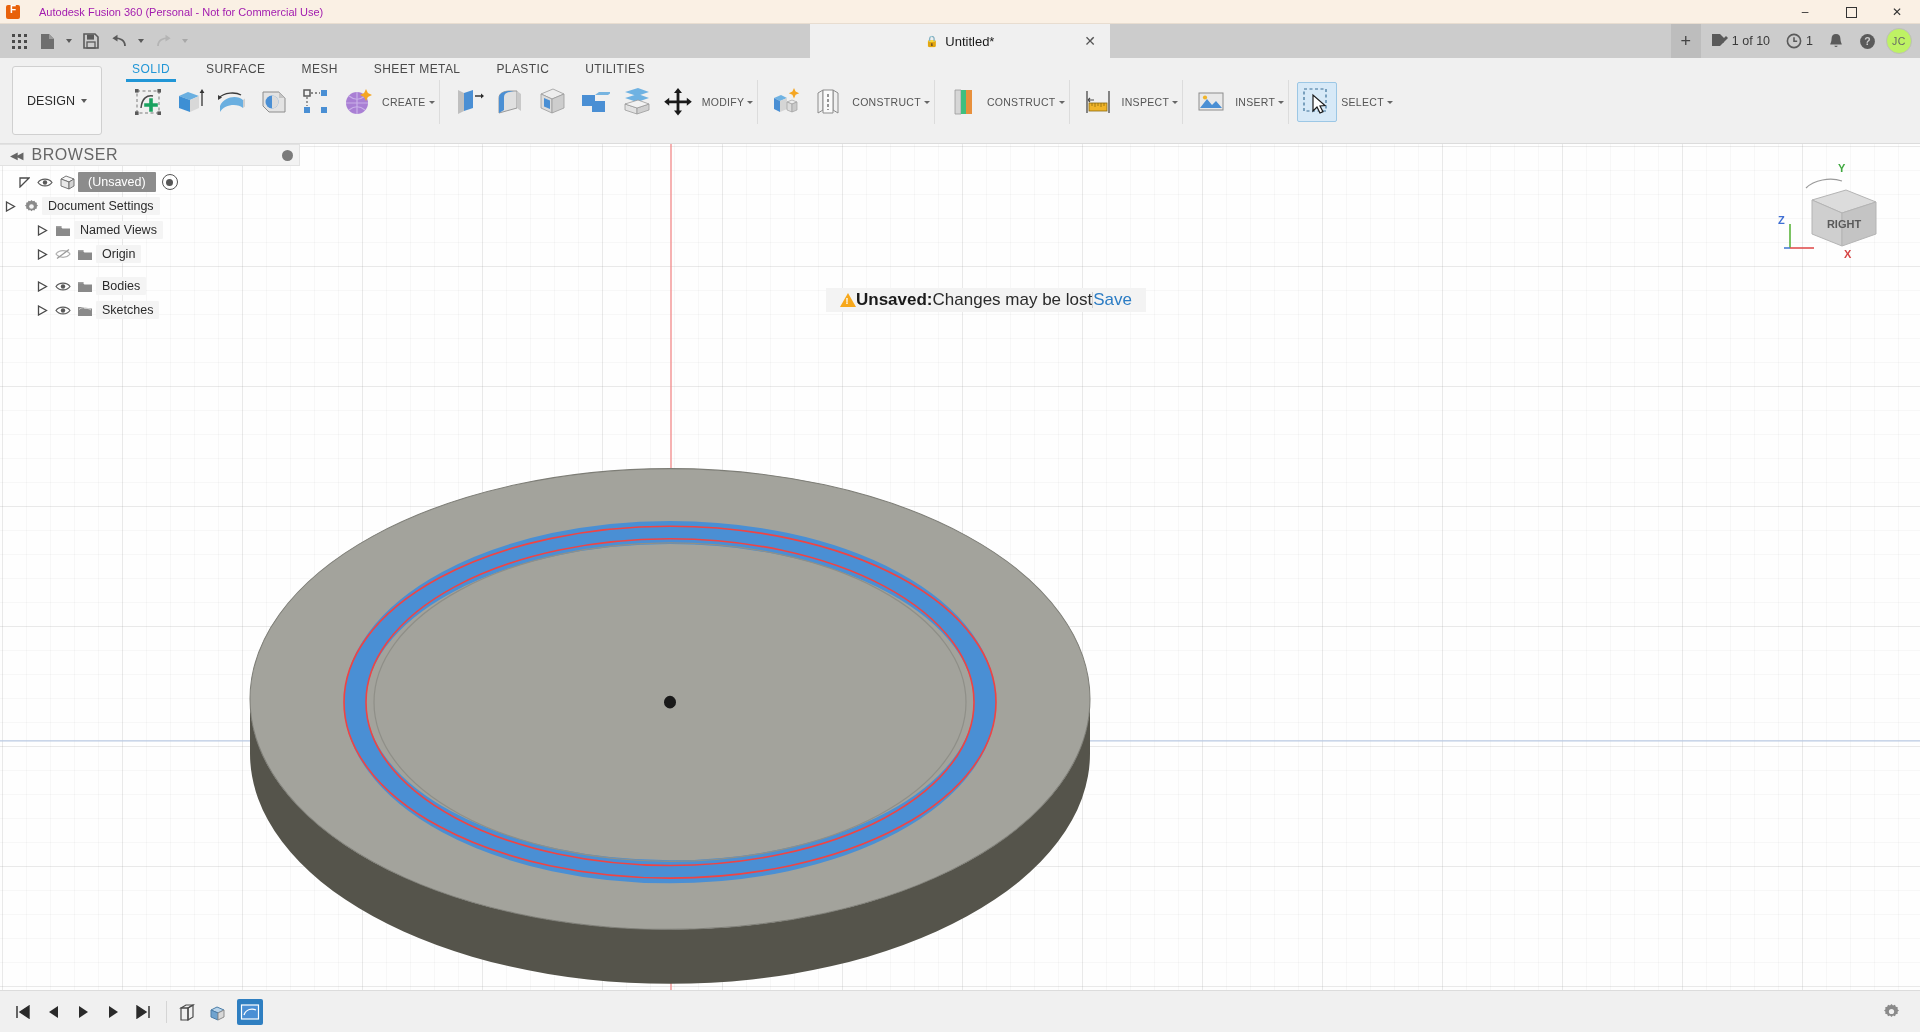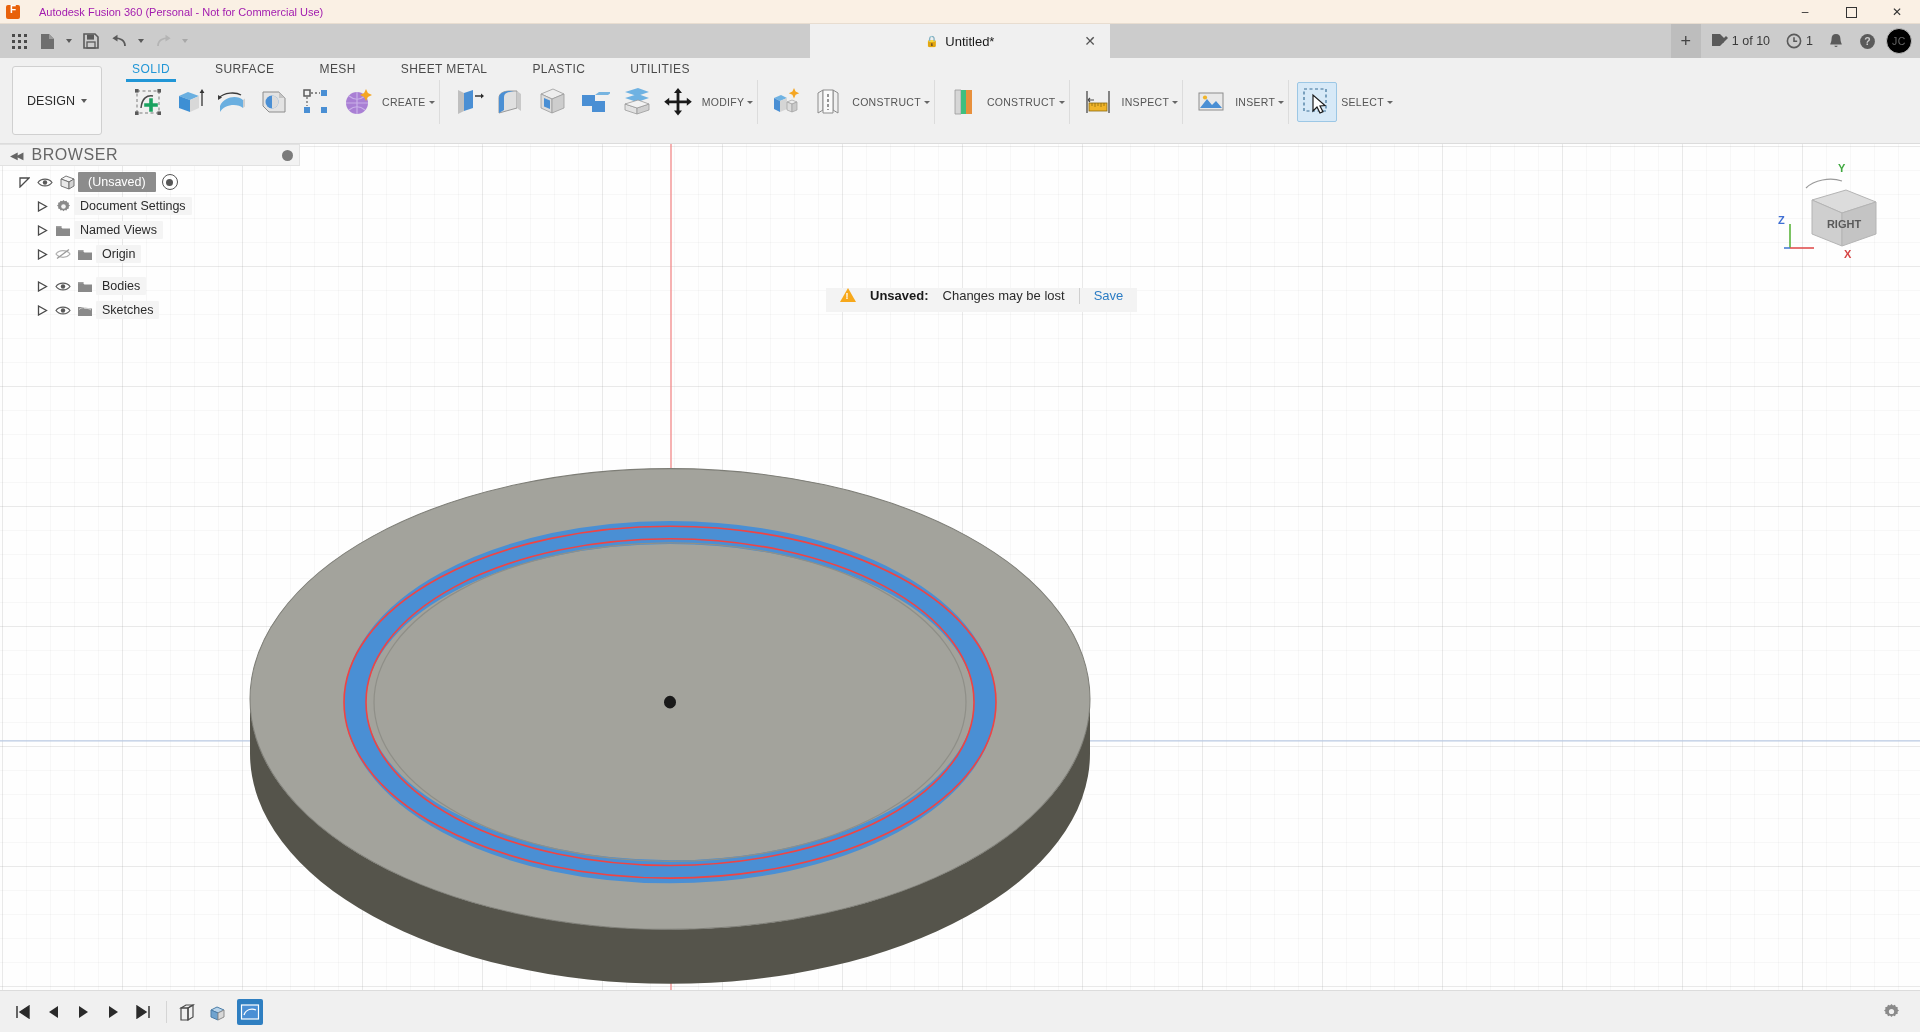--- a/index.html
+++ b/index.html
@@ -47,34 +47,34 @@
     height:34px;min-width:300px;background:#f0f0f0;display:flex;align-items:center;
     justify-content:center;gap:6px;padding:0 60px;font-size:13px;color:#1a1a1a;
   }
   .lock-ico{font-size:11px;color:#555;}
   .tab-close{position:absolute;right:14px;color:#555;font-size:14px;line-height:1;}
 
   .qat-right{position:absolute;right:0;top:0;height:34px;display:flex;align-items:center;gap:4px;padding-right:8px;}
   .newtab-btn{width:30px;height:34px;background:#bdbdbd;display:flex;align-items:center;justify-content:center;font-size:18px;color:#444;font-weight:300;}
   .qr-item{display:flex;align-items:center;gap:4px;padding:0 6px;height:34px;color:#3a3a3a;font-size:12.5px;}
   .avatar{
-    width:26px;height:26px;border-radius:50%;background:#000000;border:1px solid #bdbdbd;
+    width:26px;height:26px;border-radius:50%;background:#bef264;border:1px solid #bdbdbd;
     display:flex;align-items:center;justify-content:center;font-size:10.5px;color:#666;letter-spacing:.5px;
   }
 
   
   .ribbon{
     height:86px;background:#f0f0f0;display:flex;position:relative;border-bottom:1px solid #dcdcdc;
   }
   .design-chip{
     margin:8px 10px 8px 12px;width:90px;border:1px solid #d0d0d0;background:#f7f7f7;border-radius:3px;
     display:flex;align-items:center;justify-content:center;gap:6px;font-size:12.5px;color:#2b2b2b;
   }
   .ribbon-main{flex:1;position:relative;}
-  .tabrow{display:flex;align-items:flex-end;height:22px;padding-left:4px;gap:13px;}
+  .tabrow{display:flex;align-items:flex-end;height:22px;padding-left:4px;gap:4px;}
   .rtab{
     font-size:12px;letter-spacing:.4px;color:#4a4a4a;padding:0 16px;height:22px;
     display:flex;align-items:center;position:relative;white-space:nowrap;
   }
   .rtab.active{color:#2196d6;}
   .rtab.active::after{
     content:"";position:absolute;left:10px;right:10px;bottom:-2px;height:3px;background:#2196d6;
   }
   .panels{display:flex;align-items:flex-start;height:62px;padding-left:8px;}
   .panel{display:flex;flex-direction:row;align-items:center;position:relative;padding:0 4px;}
@@ -124,21 +124,21 @@
   .eye{width:22px;height:24px;display:flex;align-items:center;justify-content:center;}
   .ticon{width:22px;height:24px;display:flex;align-items:center;justify-content:center;}
   .tlabel{padding:2px 6px;background:#f4f4f4;border-radius:1px;white-space:nowrap;}
   .trow.root .tlabel{background:#8c8c8c;color:#fff;padding:3px 10px;}
   .radio-ico{width:16px;height:16px;border:1.6px solid #555;border-radius:50%;display:flex;align-items:center;justify-content:center;margin-left:6px;}
   .radio-ico::after{content:"";width:7px;height:7px;border-radius:50%;background:#555;}
 
   
   .unsaved{
     position:absolute;left:826px;top:144px;height:24px;background:#f3f3f3;
-    display:flex;align-items:flex-start;gap:14px;padding:0 14px;font-size:13px;z-index:7;
+    display:flex;align-items:center;padding:0 14px;font-size:17px;z-index:7;
   }
   .warn-tri{width:0;height:0;border-left:8px solid transparent;border-right:8px solid transparent;border-bottom:14px solid #f7a81b;position:relative;}
   .warn-tri::after{content:"!";position:absolute;left:-2.5px;top:2.5px;font-size:9px;font-weight:bold;color:#fff;}
   .unsaved b{font-weight:bold;color:#1a1a1a;}
   .unsaved .sep{width:1px;height:16px;background:#cfcfcf;}
   .unsaved a{color:#2b7cc4;text-decoration:none;}
 
   
   .viewcube{position:absolute;right:26px;top:20px;width:110px;height:110px;z-index:6;}
   .axis-label{position:absolute;font-size:11px;font-weight:bold;}
@@ -561,21 +561,21 @@
           <svg width="15" height="15" viewBox="0 0 15 15">
               <path d="M1 4 L6 1 L14 4 L9 7 Z" fill="#f5f5f5" stroke="#6a6a6a" stroke-width=".9"></path>
               <path d="M1 4 L9 7 L9 14 L1 11 Z" fill="#e8e8e8" stroke="#6a6a6a" stroke-width=".9"></path>
               <path d="M9 7 L14 4 L14 11 L9 14 Z" fill="#d4d4d4" stroke="#6a6a6a" stroke-width=".9"></path>
             </svg>
         </span>
         <span class="tlabel">(Unsaved)</span>
         <span class="radio-ico"></span>
       </div>
 
-      <div class="trow" style="padding-left:32px;">
+      <div class="trow" style="">
         <span class="arrow">
           <svg width="11" height="11" viewBox="0 0 11 11">
               <path d="M1.5 1 L9.5 5.5 L1.5 10 Z" fill="none" stroke="#4a4a4a" stroke-width="1.3"></path>
             </svg>
         </span>
         <span class="ticon">
           <svg width="15" height="15" viewBox="0 0 15 15">
               <path d="M7.5 1 l1.3 1.2 l1.7 -.5 l.7 1.6 l1.7 .4 l-.2 1.8 l1.3 1.1 l-1.3 1.1 l.2 1.8 l-1.7 .4 l-.7 1.6 l-1.7 -.5 l-1.3 1.2 l-1.3 -1.2 l-1.7 .5 l-.7 -1.6 l-1.7 -.4 l.2 -1.8 l-1.3 -1.1 l1.3 -1.1 l-.2 -1.8 l1.7 -.4 l.7 -1.6 l1.7 .5 z" fill="#8a8a8a"></path>
               <circle cx="7.5" cy="7.5" r="2.3" fill="#f4f4f4"></circle>
             </svg>

